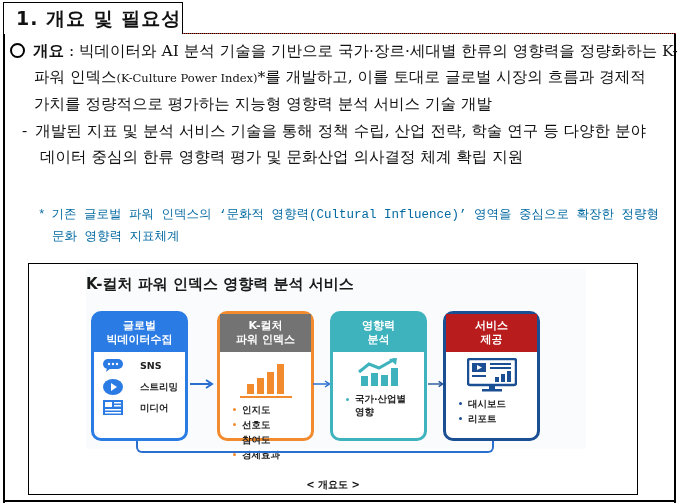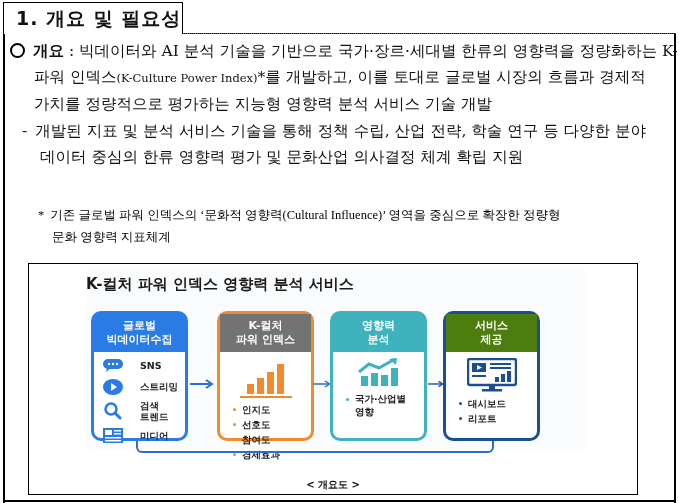--- a/index.html
+++ b/index.html
@@ -40,21 +40,21 @@
     .p-main .label { font-weight: bold; }
     .p-main .small-en { font-size: 11.5px; }
     .indent1 { padding-left: 24px; }
 
     .p-sub { top: 118px; left: 22px; }
     .p-sub .dash { margin-right: 8px; }
     .indent2 { padding-left: 18px; }
 
     .p-note {
       top: 204px; left: 38px; font-size: 12.5px; line-height: 22px;
-      font-family: Liberation Serif, serif; color: #000000;
+      font-family: Liberation Mono, monospace; color: #0369a1;
     }
     .p-note .star { margin-right: 6px; }
     .indent3 { padding-left: 14px; }
 
     
     .diagram-frame {
       position: absolute; left: 28px; top: 263px; width: 610px; height: 232px;
       border: 1.5px solid #000; background: #fff;
     }
     .diagram-inner {
@@ -80,21 +80,21 @@
       background: #fff; border-radius: 6px;
       font-family: "DejaVu Sans", "Liberation Sans", sans-serif; font-size: 9.5px; font-weight: bold; color: #222;
     }
     .c1 { left: 5px; border-color: #2a7be4; }
     .c1 .card-head { background: #2a7be4; }
     .c2 { left: 131px; border-color: #f28a2e; }
     .c2 .card-head { background: #737373; }
     .c3 { left: 244px; border-color: #3fb3bd; }
     .c3 .card-head { background: #3fb3bd; }
     .c4 { left: 357px; border-color: #1a4f93; }
-    .c4 .card-head { background: #4d7c0f; }
+    .c4 .card-head { background: #b91c1c; }
 
     .src-row { display: flex; align-items: center; gap: 17px; margin-left: 6px; height: 21px; }
     .src-row.tall { height: 28px; }
     .src-row .txt { line-height: 11px; }
 
     .bar-chart { display: flex; align-items: flex-end; gap: 3px; justify-content: center; height: 34px; margin-top: 8px; }
     .bar-chart span { width: 7px; background: #f28a2e; display: block; }
     .base-line { width: 52px; height: 2px; background: #f28a2e; margin: 2px auto 4px; }
 
     .dot-list { list-style: none; margin-left: 10px; }
@@ -176,27 +176,20 @@
                 <circle cx="14" cy="5" r="1.2" fill="#fff"></circle>
               </svg>
             <span class="txt">SNS</span>
           </div>
           <div class="src-row">
             <svg width="20" height="16" viewBox="0 0 20 16">
                 <ellipse cx="10" cy="8" rx="10" ry="8" fill="#2a7be4"></ellipse>
                 <path d="M8 4 L14 8 L8 12 Z" fill="#fff"></path>
               </svg>
             <span class="txt">스트리밍</span>
-          </div>
-          <div class="src-row tall">
-            <svg width="20" height="18" viewBox="0 0 20 18">
-                <circle cx="8" cy="7" r="5.5" fill="none" stroke="#2a7be4" stroke-width="2.5"></circle>
-                <line x1="12" y1="11" x2="17" y2="16" stroke="#2a7be4" stroke-width="3" stroke-linecap="round"></line>
-              </svg>
-            <span class="txt"><span>검색</span><br><span>트렌드</span></span>
           </div>
           <div class="src-row">
             <svg width="20" height="15" viewBox="0 0 20 15">
                 <rect x="0" y="0" width="20" height="15" fill="#2a7be4"></rect>
                 <rect x="2" y="2" width="7" height="5" fill="#fff"></rect>
                 <rect x="11" y="2" width="7" height="1.5" fill="#fff"></rect>
                 <rect x="11" y="5" width="7" height="1.5" fill="#fff"></rect>
                 <rect x="2" y="9" width="16" height="1.5" fill="#fff"></rect>
                 <rect x="2" y="12" width="16" height="1.5" fill="#fff"></rect>
               </svg>

